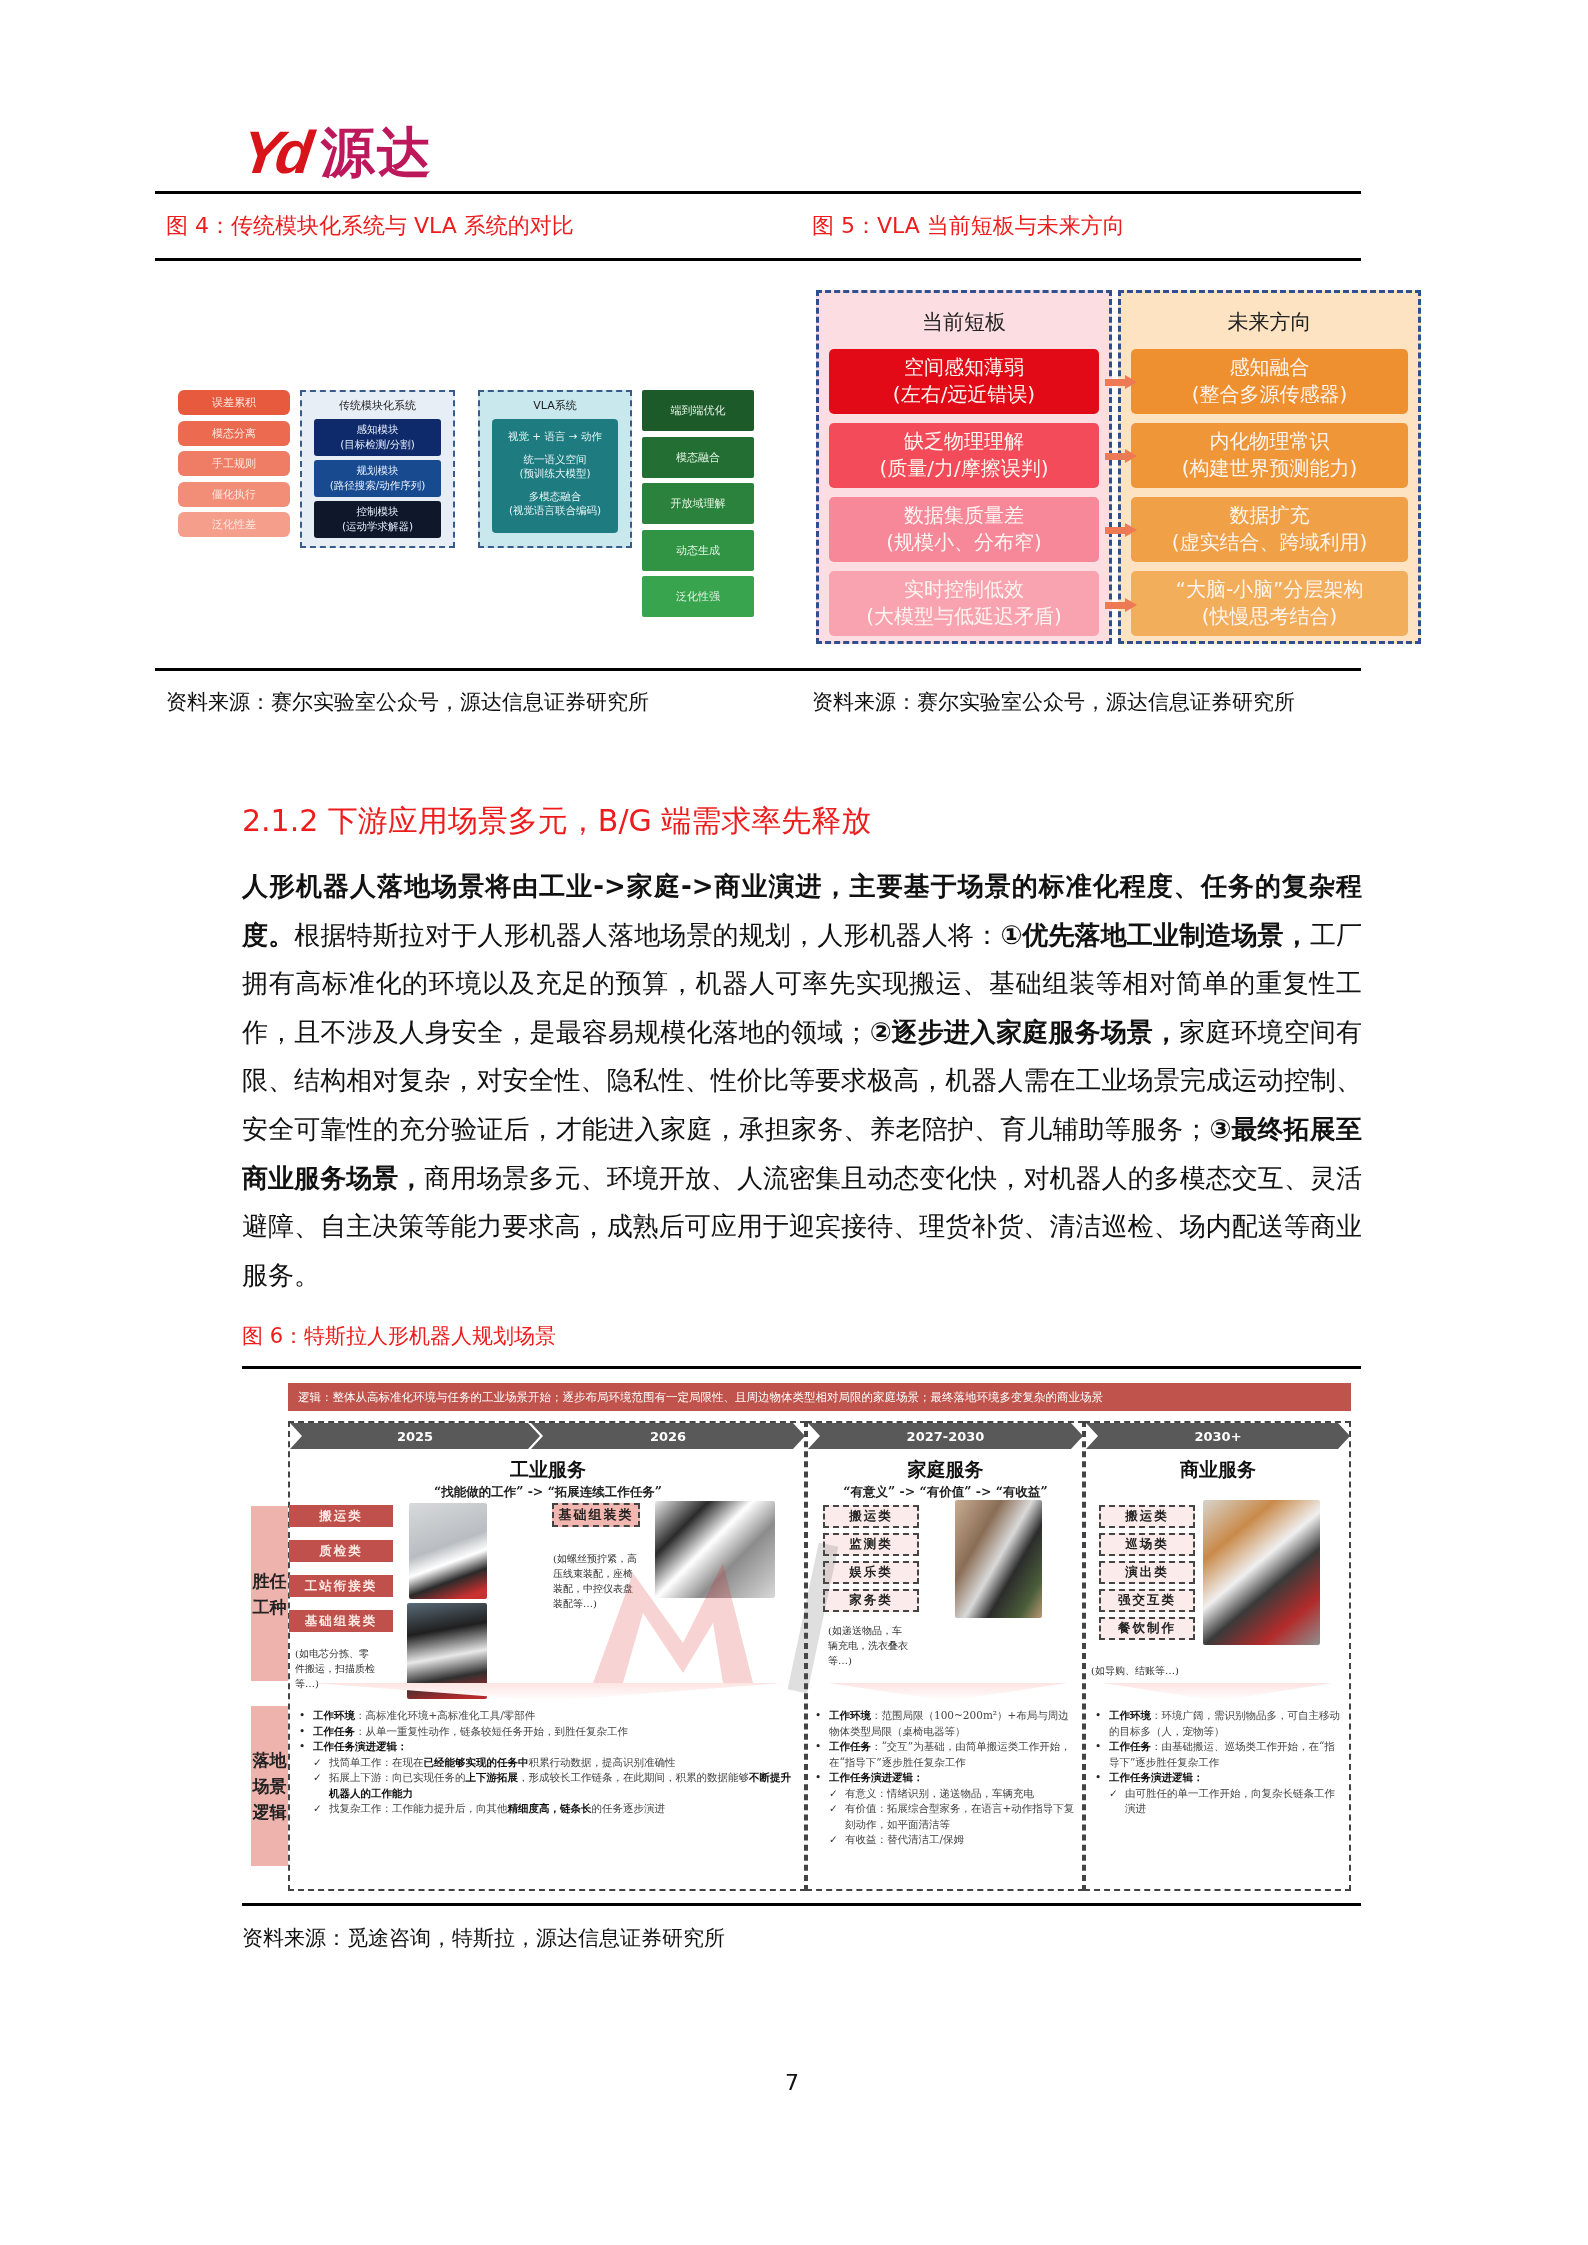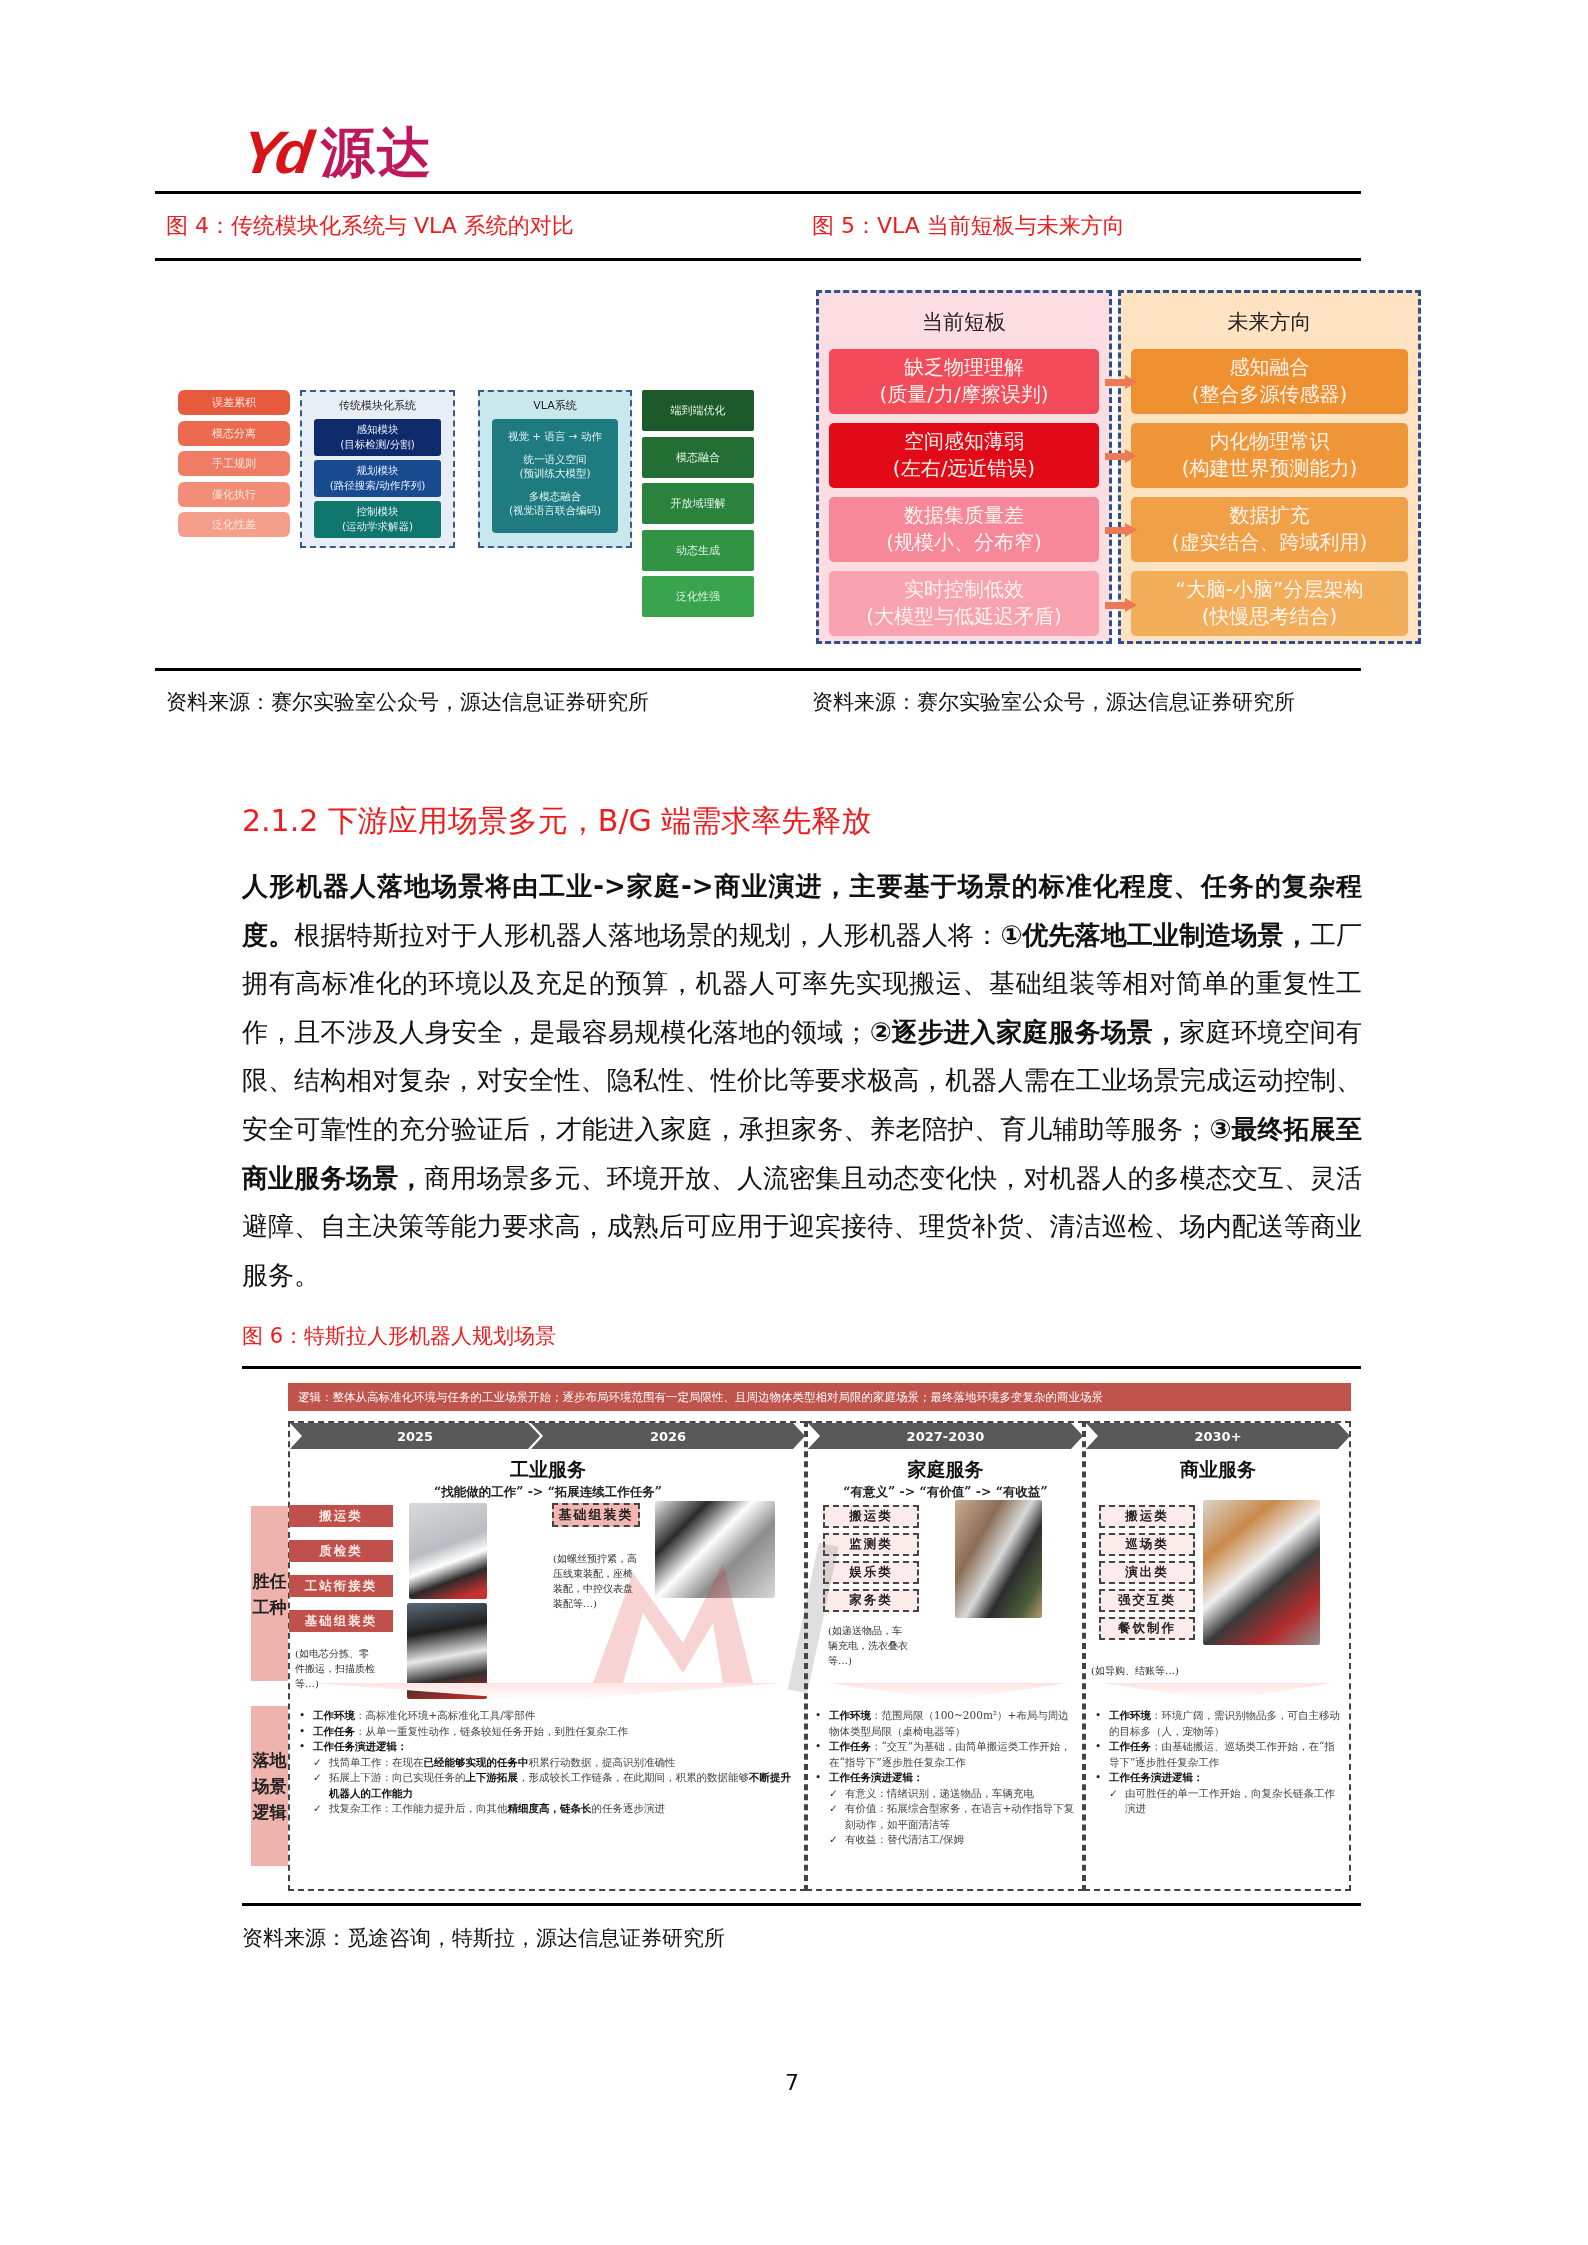--- a/index.html
+++ b/index.html
@@ -95,21 +95,21 @@
     <div class="hd">传统模块化系统</div>
     <div id="f4-modules">
         <div class="f4-blue" style="background:#0f2a6a">
           <div>感知模块</div>
           <div>(目标检测/分割)</div>
         </div>
         <div class="f4-blue" style="background:#184a90">
           <div>规划模块</div>
           <div>(路径搜索/动作序列)</div>
         </div>
-        <div class="f4-blue" style="background:#0f766e">
+        <div class="f4-blue" style="background:#0f172a">
           <div>控制模块</div>
           <div>(运动学求解器)</div>
         </div>
       </div>
   </div>
   <div class="f4-vla">
     <div class="hd">VLA系统</div>
     <div class="f4-teal">
       <div>视觉 + 语言 → 动作</div>
       <div style="margin-bottom:0">统一语义空间</div>
@@ -124,27 +124,27 @@
       <div class="f4-green" style="background:#2a823c">开放域理解</div>
       <div class="f4-green" style="background:#319445">动态生成</div>
       <div class="f4-green" style="background:#38a54e">泛化性强</div>
     </div>
 </div>
 
 <div class="f5">
   <div class="f5-panel f5-left">
     <div class="f5-hd">当前短板</div>
     <div id="f5-left-boxes">
+        <div class="f5-box" style="background:#e20a17">
+          <div>空间感知薄弱</div>
+          <div>(左右/远近错误)</div>
+        </div>
         <div class="f5-box" style="background:#f44b5a">
           <div>缺乏物理理解</div>
           <div>(质量/力/摩擦误判)</div>
-        </div>
-        <div class="f5-box" style="background:#e20a17">
-          <div>空间感知薄弱</div>
-          <div>(左右/远近错误)</div>
         </div>
         <div class="f5-box" style="background:#f7889a">
           <div>数据集质量差</div>
           <div>(规模小、分布窄)</div>
         </div>
         <div class="f5-box" style="background:#f9a2b0">
           <div>实时控制低效</div>
           <div>(大模型与低延迟矛盾)</div>
         </div>
       </div>

